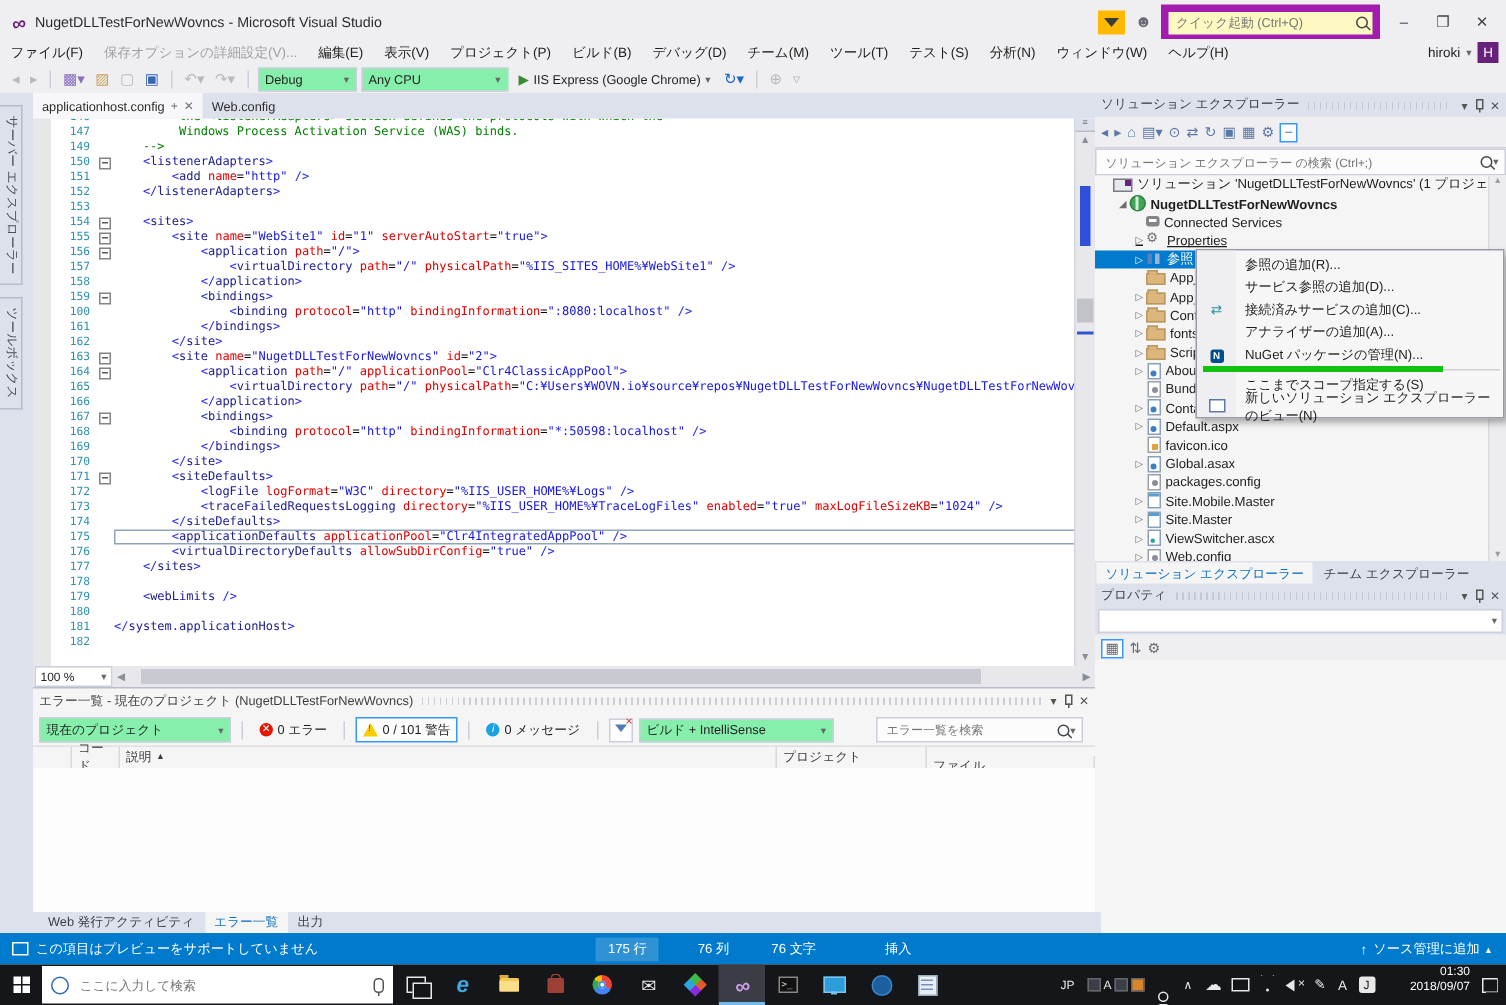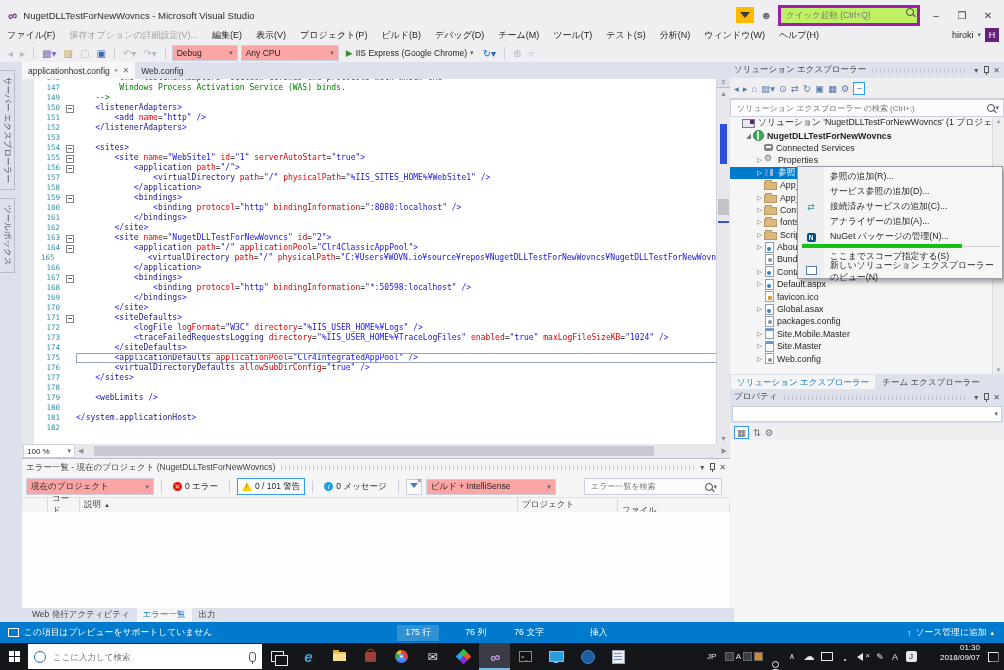--- a/index.html
+++ b/index.html
@@ -7,55 +7,55 @@
        font-family:"Liberation Sans","DejaVu Sans",sans-serif;font-size:9px;color:#1E1E1E;
        -webkit-font-smoothing:antialiased;}
   
   .titlebar{position:absolute;left:0;top:0;width:1004px;height:26px;background:#EFEFF2;display:flex;align-items:center;border-top:2px solid #EFEFF2;}
   .vslogo{color:#68217A;font-size:13px;font-weight:bold;margin:0 6px 0 8px;transform:rotate(-10deg);}
   .title-text{font-size:9.5px;color:#2D2D2D;}
   .tb-right{margin-left:auto;display:flex;align-items:center;gap:6px;padding-right:6px;}
   .notifbtn{width:18px;height:16px;background:#FFB900;display:flex;align-items:center;justify-content:center;border:none;}
   .funnel{width:0;height:0;border-left:5px solid transparent;border-right:5px solid transparent;border-top:6px solid #3B3B3B;}
   .feedback{color:#6A6A75;font-size:11px;background:none;border:none;padding:0;}
-  .quicklaunch{display:flex;background:#bef264;border:3px solid #a21caf;height:15px;width:130px;padding:0 3px;}
+  .quicklaunch{display:flex;align-items:center;background:#fef9c3;border:5px solid #a21caf;height:15px;width:130px;padding:0 3px;}
   .quicklaunch input{border:none;outline:none;flex:1;font-size:8.5px;color:#777;background:transparent;font-family:inherit;width:100px;}
   .mag{width:6px;height:6px;border:1.2px solid #41454E;border-radius:50%;position:relative;flex:none;}
   .mag::after{content:"";position:absolute;width:4px;height:1.2px;background:#41454E;transform:rotate(45deg);left:5px;top:6px;}
   .winbtn{width:20px;height:18px;display:flex;align-items:center;justify-content:center;color:#444;font-size:10px;background:none;border:none;}
   
   .menubar{position:absolute;left:0;top:26px;width:1004px;height:18px;background:#EFEFF2;display:flex;align-items:center;}
   .menu-item{padding:2px 7px;color:#1E1E1E;cursor:default;}
   .menu-item.disabled{color:#A0A0A3;}
   .menubar-right{margin-left:auto;display:flex;align-items:center;gap:4px;padding-right:5px;}
   .avatar{width:14px;height:14px;background:#68217A;color:#fff;display:flex;align-items:center;justify-content:center;font-size:9px;}
   .carat{color:#666;font-size:7px;}
   
   .toolbar{position:absolute;left:0;top:44px;width:1004px;height:18px;background:#EFEFF2;display:flex;align-items:center;gap:3px;padding-left:6px;box-sizing:border-box;}
   .tico{font-size:10px;color:#6A6E77;padding:0 2px;}
   .tico.dis{color:#B6B9C0;}
   .tsep{width:1px;height:12px;background:#CCCEDB;margin:0 3px;}
-  .combo{display:flex;align-items:center;justify-content:space-between;background:#fca5a5;border:1px solid #CCCEDB;height:14px;padding:0 4px;font-size:8.5px;color:#1E1E1E;}
+  .combo{display:flex;align-items:center;justify-content:space-between;background:#86efac;border:1px solid #CCCEDB;height:14px;padding:0 4px;font-size:8.5px;color:#1E1E1E;}
   .combo .carat{margin-left:6px;}
   .runbtn{display:flex;align-items:center;gap:3px;padding:0 4px;font-size:8.5px;color:#1E1E1E;}
   .playico{color:#388A34;font-size:9px;}
   
   .leftstrip{position:absolute;left:0;top:62px;width:22px;height:546px;background:#DDE1EC;}
   .vtab{writing-mode:vertical-rl;text-orientation:sideways;background:#DDE1EC;color:#4B4F58;font-size:8.5px;
         border:1px solid #B9BDCB;border-left:none;padding:6px 1px;margin-top:8px;white-space:nowrap;}
   
   .editor{position:absolute;left:22px;top:62px;width:708px;height:396px;background:#DDE1EC;}
   .edtabs{height:17px;display:flex;align-items:flex-end;}
   .edtab{padding:2px 6px;font-size:8.5px;color:#2D2D2D;display:flex;align-items:center;gap:4px;height:13px;}
   .edtab.active{background:#F7F7F9;}
   .edtab .pin,.edtab .x{color:#6A6E77;font-size:8px;}
   .codewrap{position:absolute;left:0;top:17px;width:708px;height:365px;background:#fff;overflow:hidden;display:flex;}
   .bpmargin{width:12px;background:#E6E7E8;flex:none;}
   .codecol{flex:1;overflow:hidden;position:relative;}
-  .cl{display:flex;height:10px;line-height:10px;font-family:"DejaVu Sans Mono","Liberation Mono",monospace;font-size:8px;white-space:pre;justify-content:center;}
+  .cl{display:flex;height:10px;line-height:10px;font-family:"DejaVu Sans Mono","Liberation Mono",monospace;font-size:8px;white-space:pre;}
   .cl.clip{height:4px;overflow:hidden;align-items:flex-end;}
   .cl .num{width:26px;text-align:right;color:#2B91AF;flex:none;padding-right:4px;font-size:7.5px;}
   .cl .foldc{width:12px;flex:none;position:relative;}
   .foldbox{position:absolute;left:2px;top:1.5px;width:6px;height:6px;border:1px solid #848484;background:#fff;}
   .foldbox::after{content:"";position:absolute;left:1px;top:2.5px;width:4px;height:1px;background:#5A5A5A;}
   .cl .ct{flex:1;color:#010101;}
   .cl.cur .ct{outline:1px solid #93A3BC;outline-offset:-1px;}
   .xc{color:#008000;}
   .xd{color:#2B2BEB;}
   .xt{color:#20208F;}
@@ -416,21 +416,21 @@
         <div class="trow bold" style="padding-left: 14px;">
           <span class="exp">◢</span>
           <span class="ti ti-project"></span>
           <span class="lbl">NugetDLLTestForNewWovncs</span>
         </div>
         <div class="trow" style="padding-left: 25px;">
           <span class="exp"></span>
           <span class="ti ti-connected"></span>
           <span class="lbl">Connected Services</span>
         </div>
-        <div class="trow" style="padding-left: 25px;">
+        <div class="trow" style="padding-left: 25px; text-decoration: underline;">
           <span class="exp">▷</span>
           <span class="ti ti-wrench"></span>
           <span class="lbl">Properties</span>
         </div>
         <div class="trow selected" style="padding-left: 25px;">
           <span class="exp">▷</span>
           <span class="ti ti-ref"></span>
           <span class="lbl">参照</span>
         </div>
         <div class="trow" style="padding-left: 25px;">
@@ -495,20 +495,25 @@
         </div>
         <div class="trow" style="padding-left: 25px;">
           <span class="exp">▷</span>
           <span class="ti ti-master"></span>
           <span class="lbl">Site.Mobile.Master</span>
         </div>
         <div class="trow" style="padding-left: 25px;">
           <span class="exp">▷</span>
           <span class="ti ti-master"></span>
           <span class="lbl">Site.Master</span>
+        </div>
+        <div class="trow" style="padding-left: 25px;">
+          <span class="exp">▷</span>
+          <span class="ti ti-ascx"></span>
+          <span class="lbl">ViewSwitcher.ascx</span>
         </div>
         <div class="trow" style="padding-left: 25px;">
           <span class="exp">▷</span>
           <span class="ti ti-config"></span>
           <span class="lbl">Web.config</span>
         </div>
       </div>
     <div class="panel-tabs" id="panel-tabs">
         <div class="ptab active">ソリューション エクスプローラー</div>
         <div class="ptab">チーム エクスプローラー</div>

